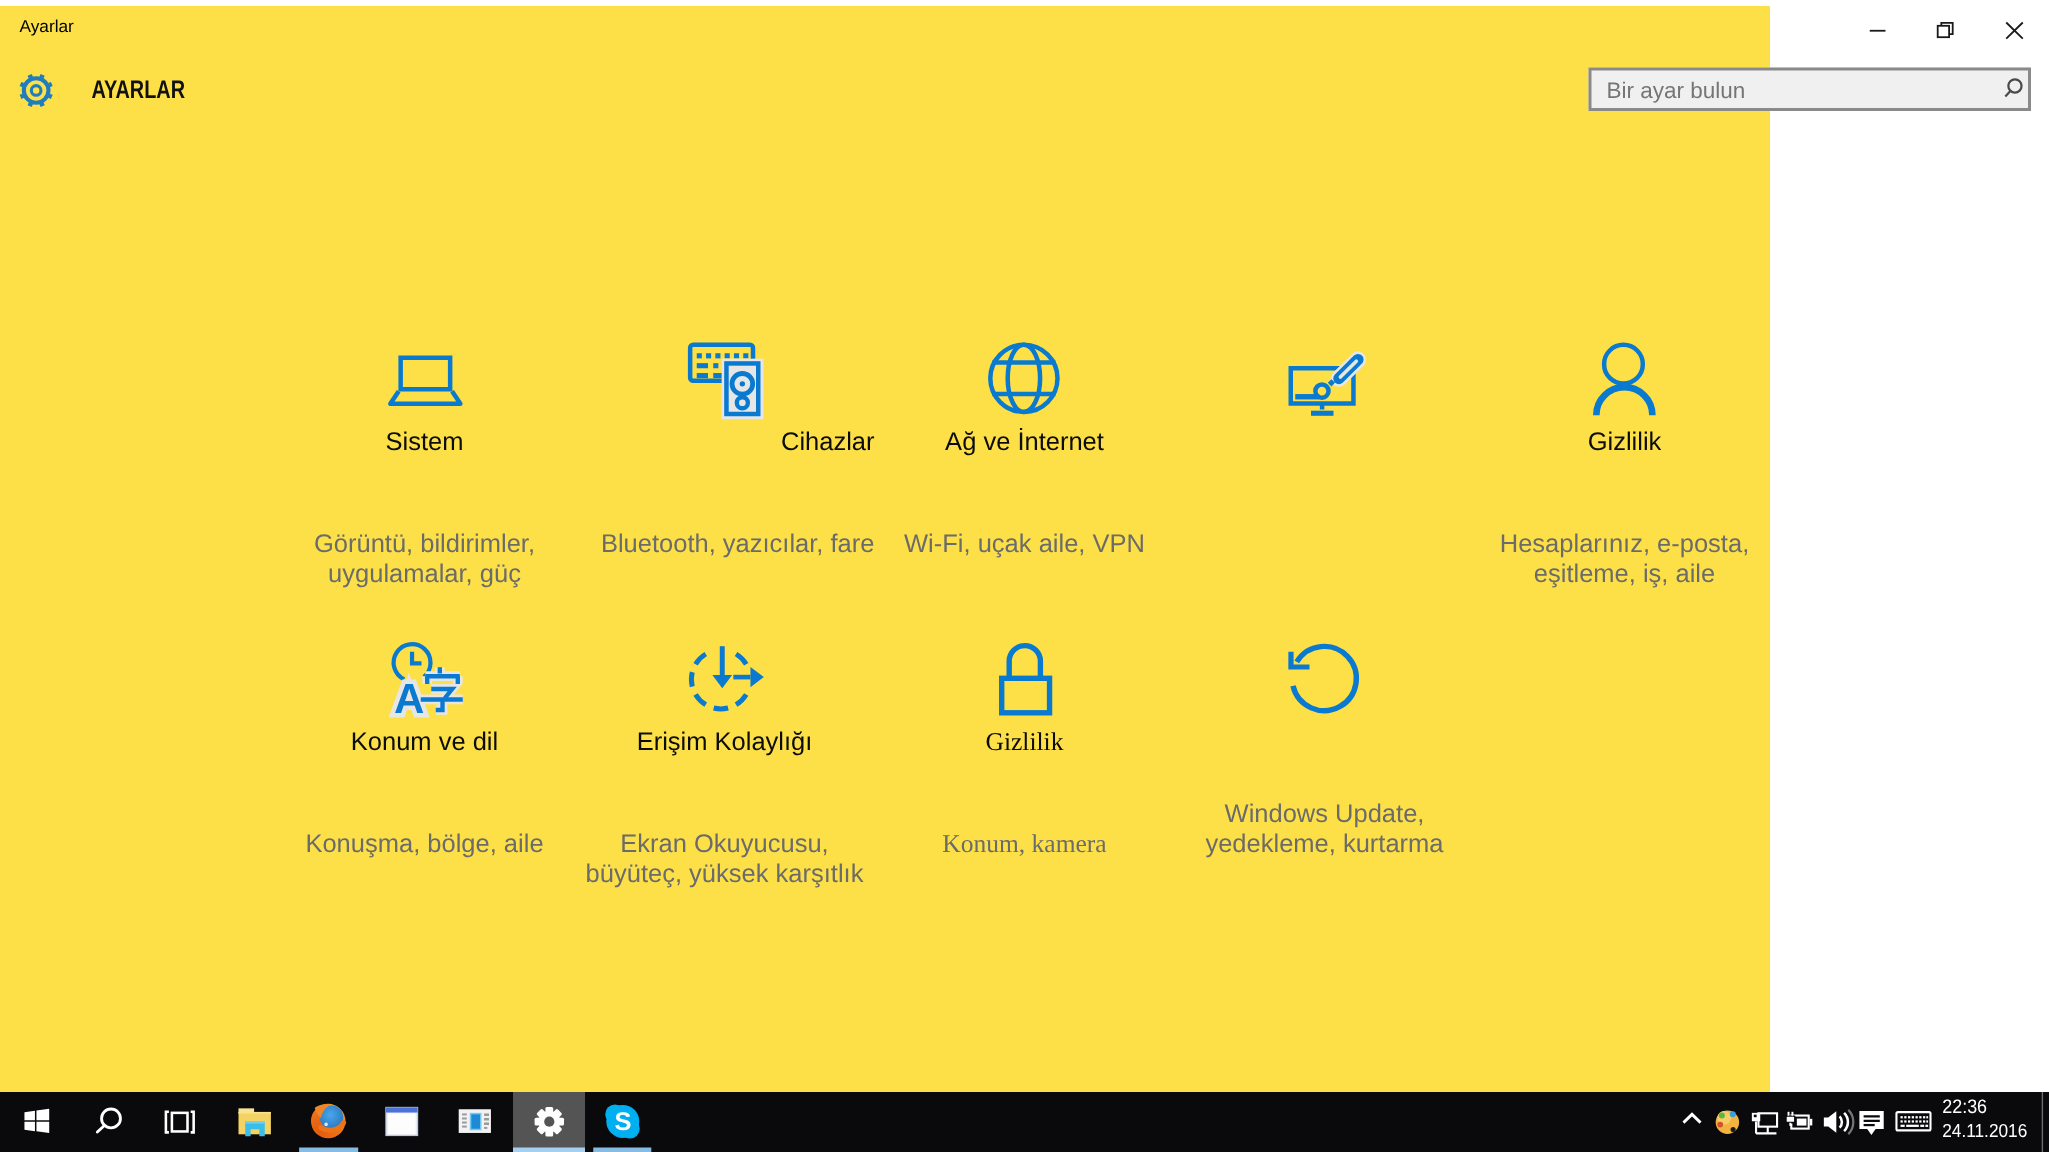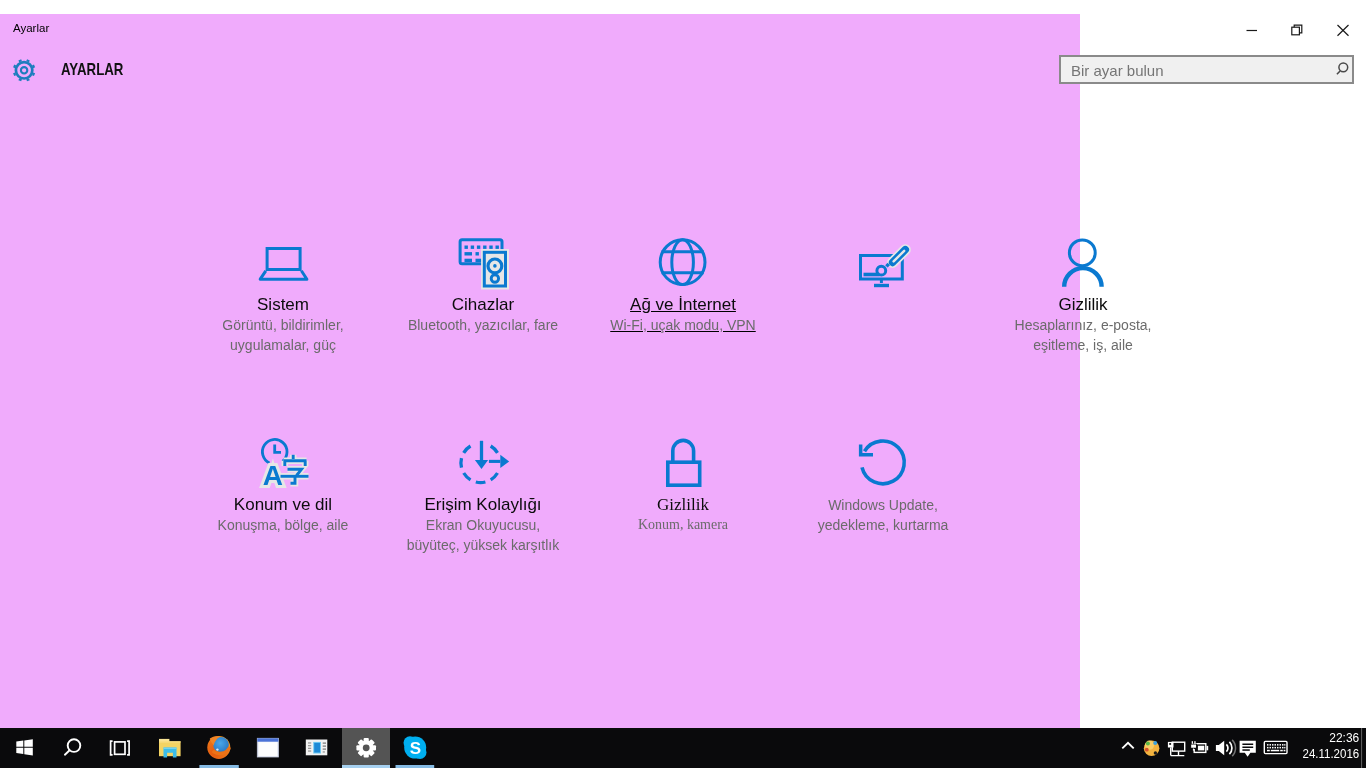--- a/index.html
+++ b/index.html
@@ -1,50 +1,50 @@
 <!DOCTYPE html>
 <html><head>
 <meta charset="utf-8">
 <style>
 * { margin:0; padding:0; box-sizing:border-box; }
 html,body { width:1366px; height:768px; overflow:hidden; font-family:"Liberation Sans", sans-serif; }
-#win { position:absolute; left:0; top:14px; width:1080px; height:728px; background:#f0abfc; }
+#win { position:absolute; left:0; top:4px; width:1180px; height:728px; background:#fde047; }
 #tb { position:absolute; left:0; top:728px; width:1366px; height:40px; background:#0a0a0c; }
 .abs { position:absolute; }
 #apptitle { left:13px; top:8px; font-size:11.5px; color:#000; }
 #hdr { left:61px; top:46px; font-size:17px; font-weight:bold; color:#111; letter-spacing:0; transform:scaleX(0.78); transform-origin:0 0; }
 #search { left:1059px; top:41px; width:295px; height:29px; background:#f0f0f0; border:2px solid #8a8a8a; }
 #search span { position:absolute; left:10px; top:5px; font-size:15px; color:#757575; }
 .tile { position:absolute; width:200px; text-align:center; }
 .tt { font-size:17px; line-height:20px; color:#0c0c0c; }
-.ts { font-size:14px; line-height:20px; color:#6b6b6b; }
-#clock { position:absolute; left:1292px; top:0px; width:70px; height:40px; color:#fff; text-align:right; }
+.ts { font-size:17px; line-height:20px; color:#6b6b6b;margin-top:48px; }
+#clock { position:absolute; left:1292px; top:0px; width:70px; height:40px; color:#fff; text-align:left; }
 #clock .t1 { font-size:13px; margin-top:1.5px; transform:scaleX(0.92); }
 #clock .t2 { font-size:12.5px; margin-top:2.5px; transform:scaleX(0.92); }
 </style>
 </head>
 <body>
 <div id="win">
   <div class="abs" id="apptitle">Ayarlar</div>
   <div class="abs" id="hdr">AYARLAR</div>
   <div class="abs" id="search">
       <span>Bir ayar bulun</span>
     </div>
 
   <div class="tile" style="left:183px;top:281px;">
       <div class="tt">Sistem</div>
       <div class="ts">Görüntü, bildirimler,<br>uygulamalar, güç</div>
     </div>
-  <div class="tile" style="left:383px;top:281px;">
+  <div class="tile" style="left:383px;top:281px;text-align:right;">
       <div class="tt">Cihazlar</div>
       <div class="ts">Bluetooth, yazıcılar, fare</div>
     </div>
-  <div class="tile" style="left:583px;top:281px;text-decoration:underline;">
+  <div class="tile" style="left:583px;top:281px;">
       <div class="tt">Ağ ve İnternet</div>
-      <div class="ts">Wi-Fi, uçak modu, VPN</div>
+      <div class="ts">Wi-Fi, uçak aile, VPN</div>
     </div>
   <div class="tile" style="left:983px;top:281px;">
       <div class="tt">Gizlilik</div>
       <div class="ts">Hesaplarınız, e-posta,<br>eşitleme, iş, aile</div>
     </div>
 
   <div class="tile" style="left:183px;top:481px;">
       <div class="tt">Konum ve dil</div>
       <div class="ts">Konuşma, bölge, aile</div>
     </div>

